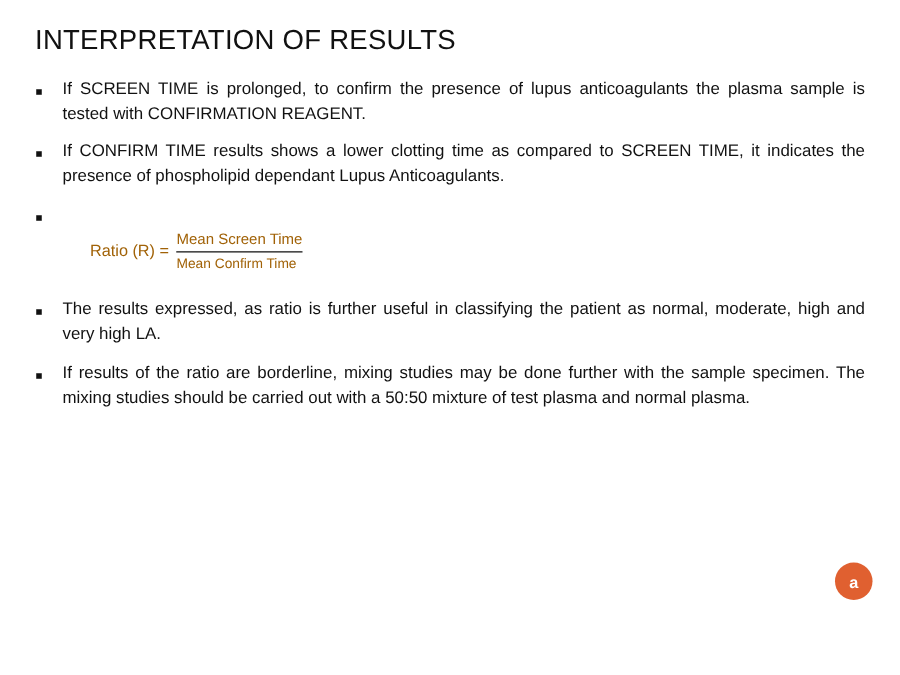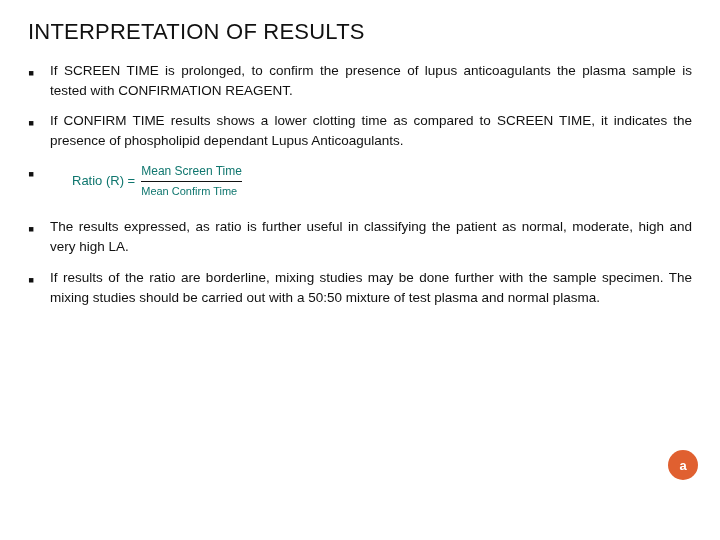--- a/index.html
+++ b/index.html
@@ -51,24 +51,24 @@
       margin-top: -1px;
       margin-right: 4px;
     }
 
     .bullet-text {
       flex: 1;
       text-align: justify;
     }
 
     .ratio-box {
-      margin: 0 0 8px 22px;
+      margin: 20px 0 8px 22px;
       display: inline-block;
       font-size: 13px;
-      color: #0f766e;
+      color: #a16207;
     }
 
     .ratio-equation {
       display: flex;
       align-items: center;
       gap: 6px;
       font-size: 13px;
     }
 
     .ratio-label {

